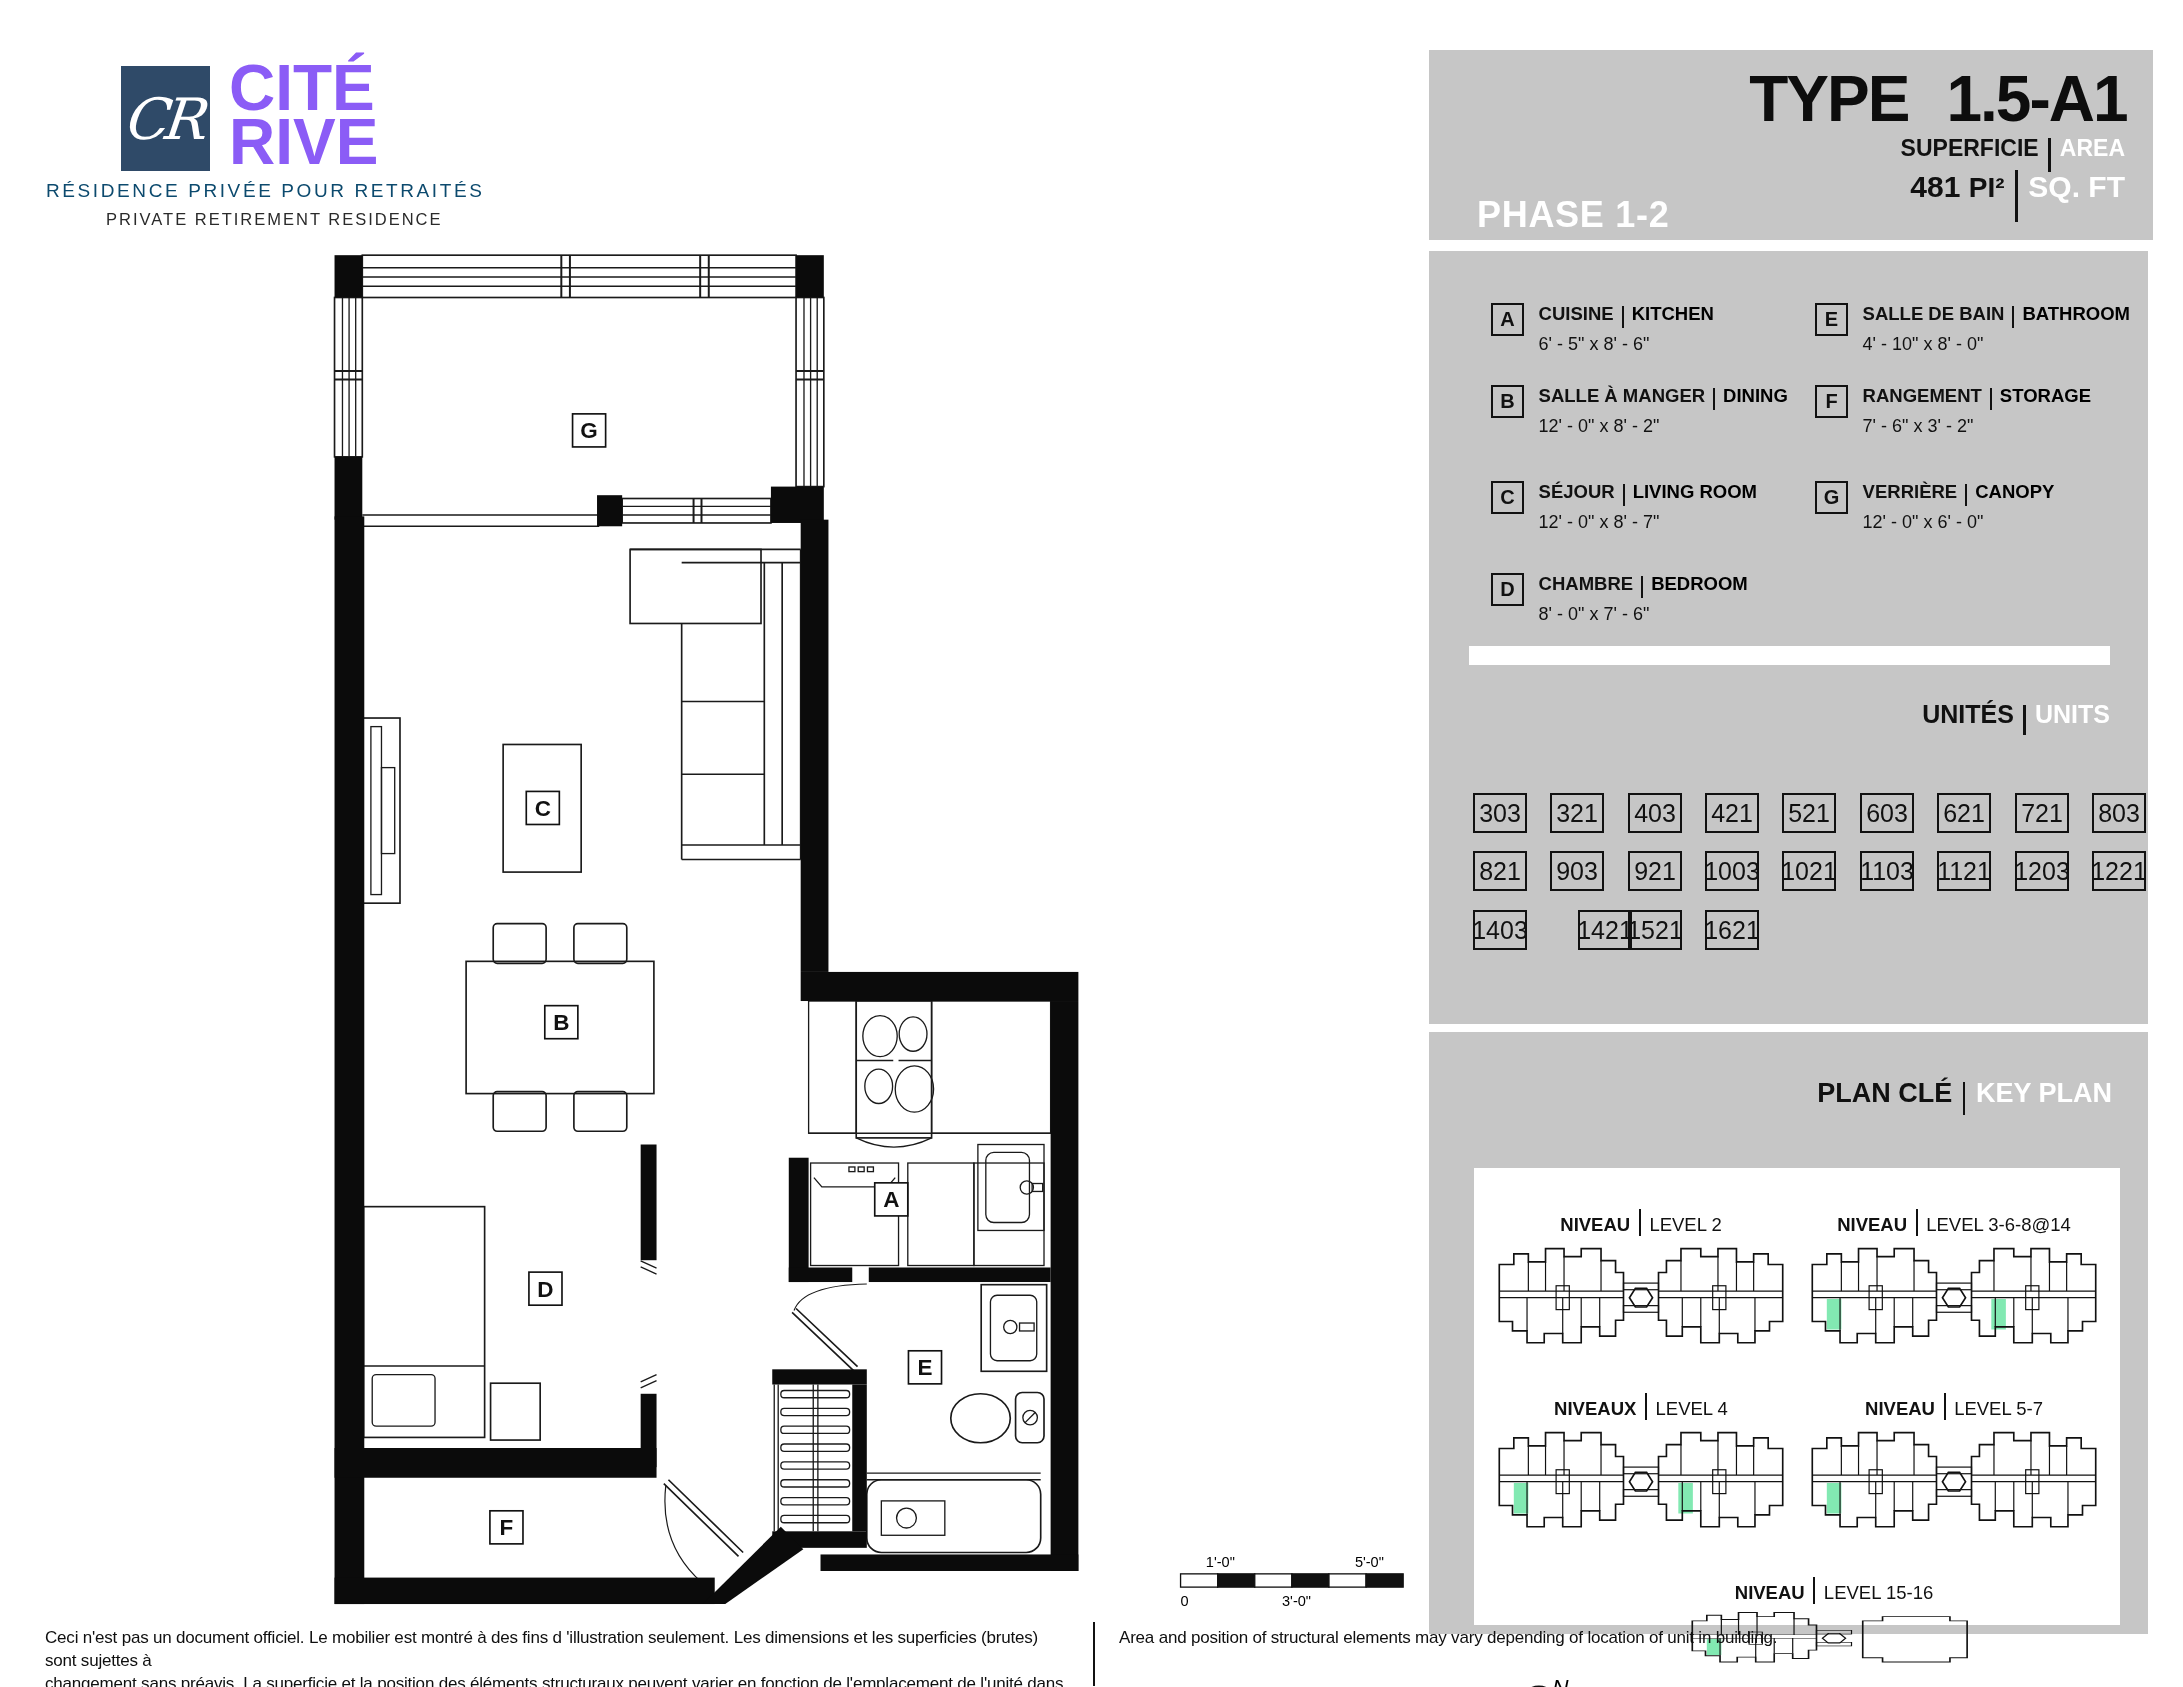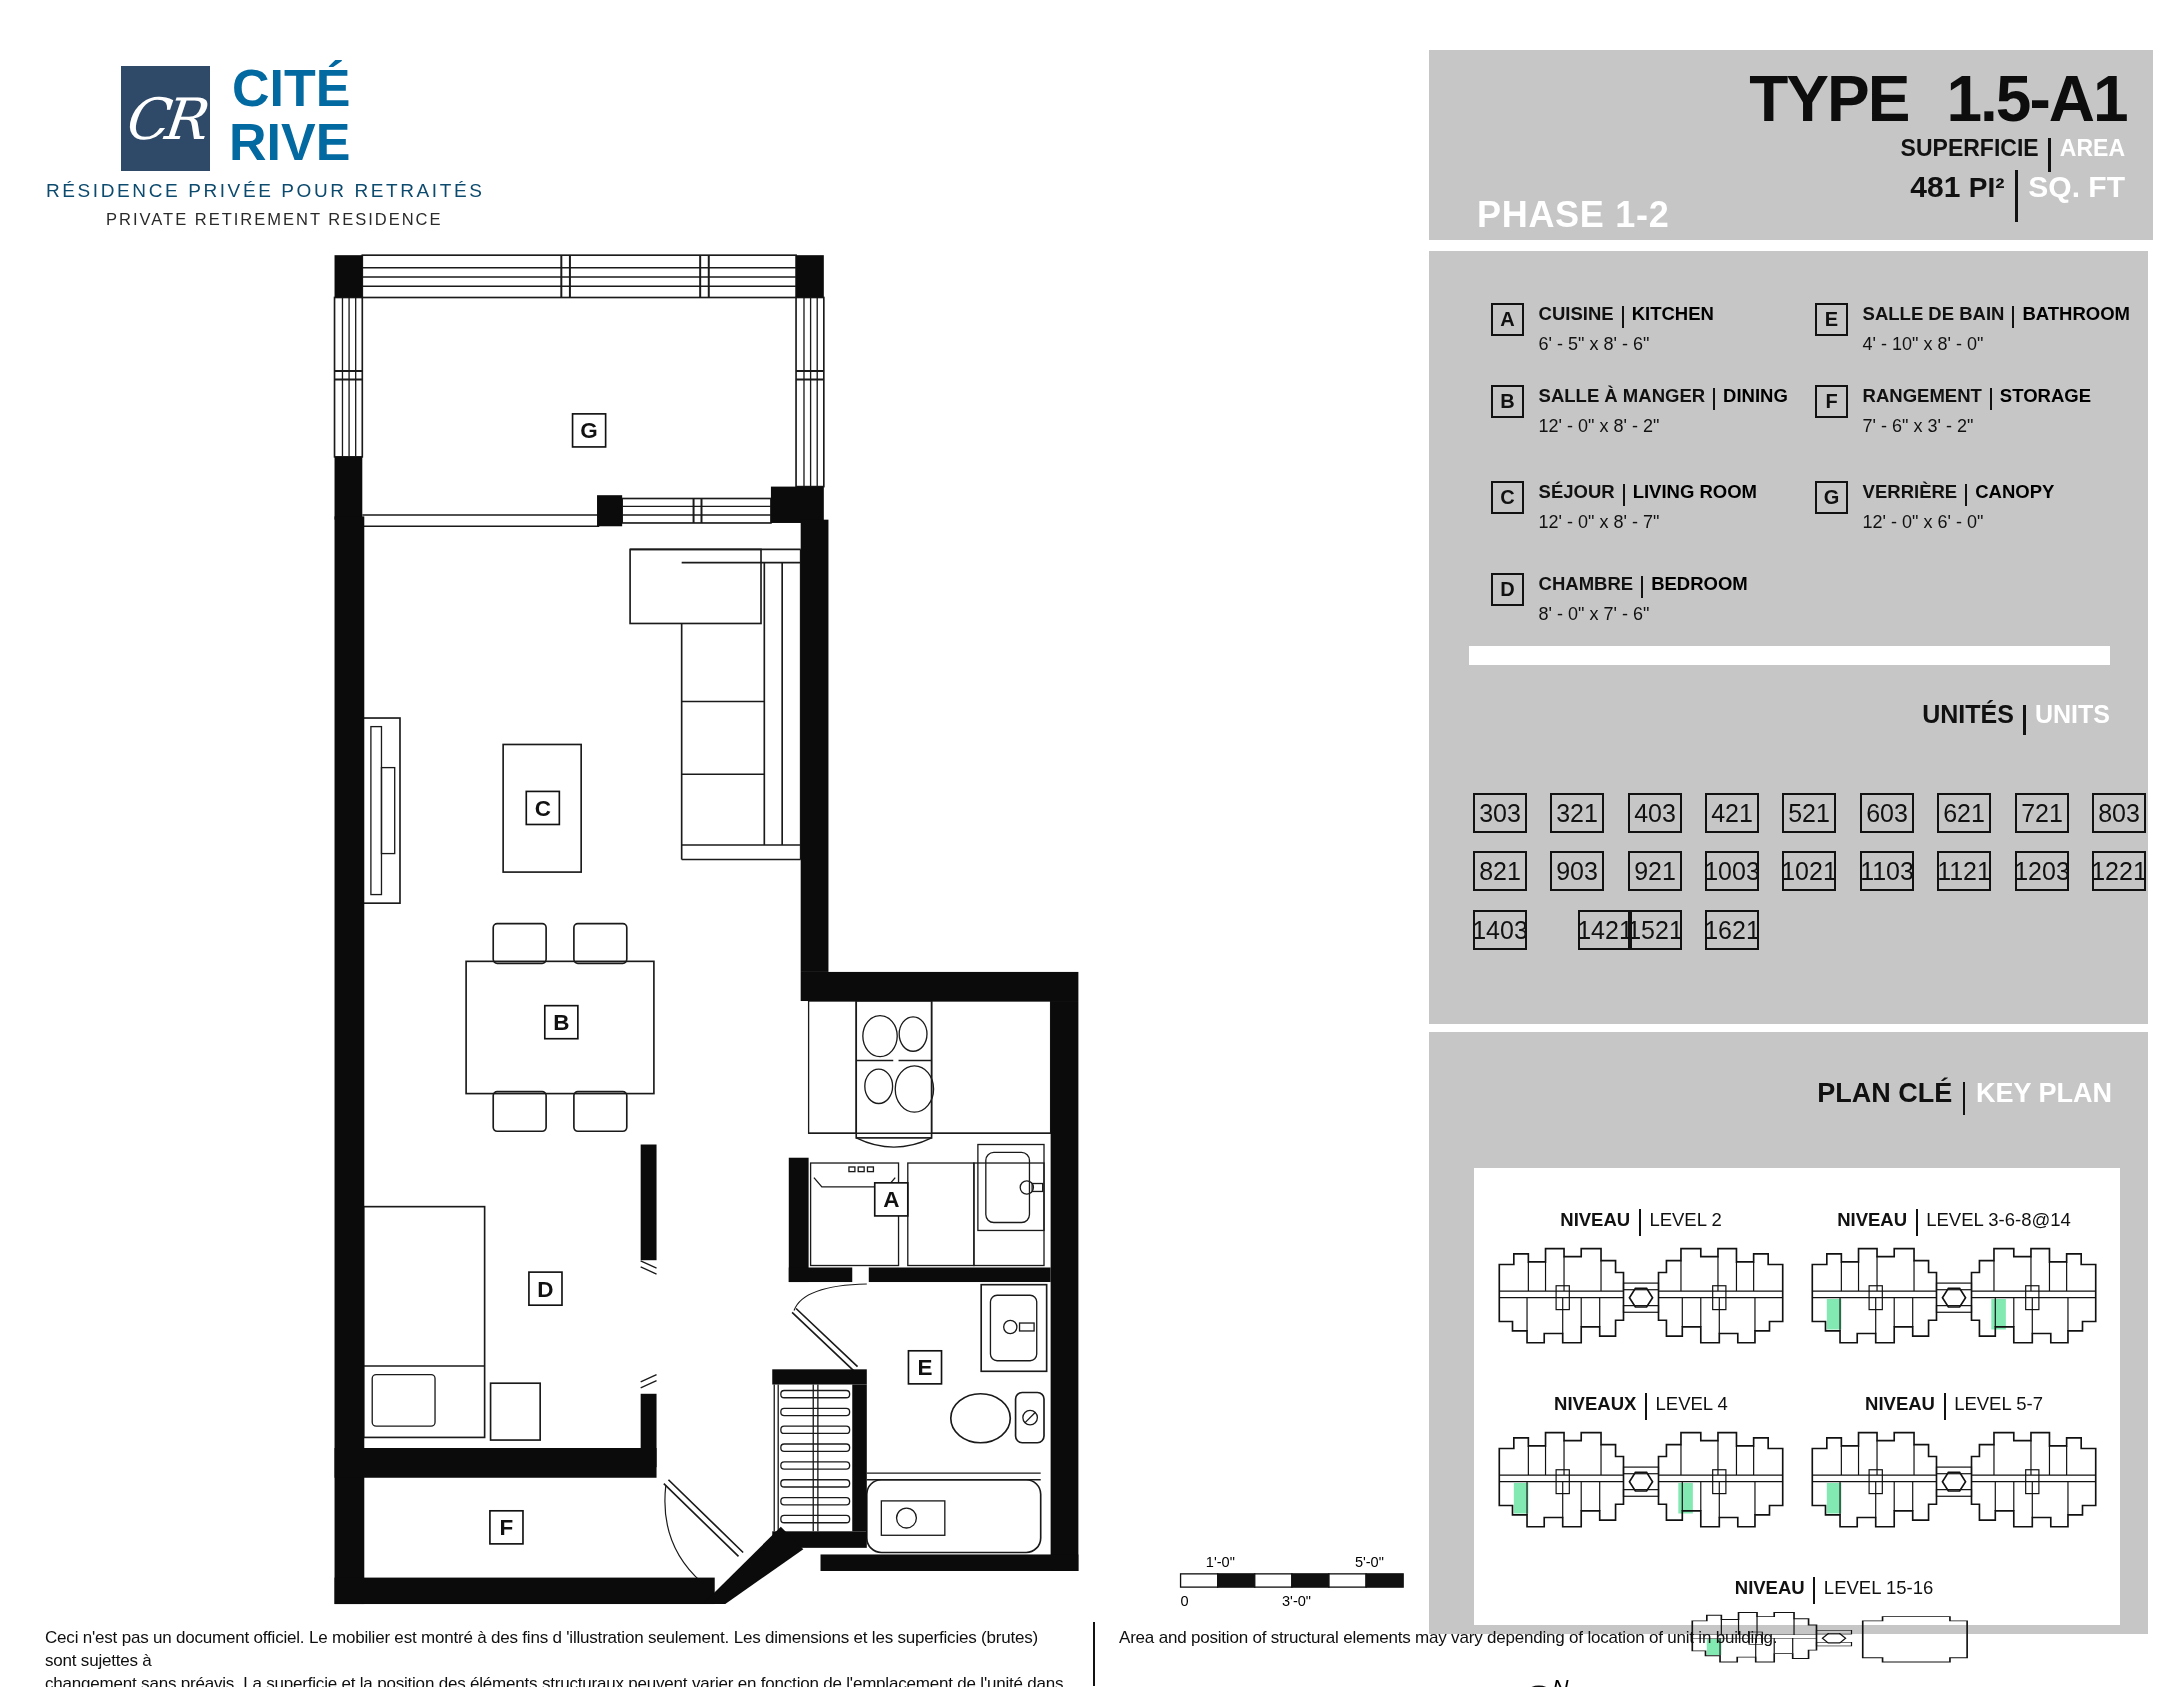--- a/index.html
+++ b/index.html
@@ -6,21 +6,21 @@
   body{width:2183px;height:1687px;position:relative;font-family:"Liberation Sans",sans-serif;color:#111;}
   .abs{position:absolute;}
   .panel{background:#c6c6c6;}
   .white{color:#ffffff;}
   .bold{font-weight:bold;}
   .vbar{display:inline-block;width:2.6px;background:#111;vertical-align:middle;}
   .vbar.thin{width:2px;}
   
   .logo-square{left:121px;top:66px;width:89px;height:105px;display:flex;align-items:center;justify-content:center;}
   .logo-cr{font-family:"DejaVu Serif",serif;font-style:italic;font-size:57px;color:#fff;letter-spacing:-5.3px;transform:skewX(-8deg);}
-  .logo-name{left:229px;top:61px;line-height:54px;font-size:52px;font-weight:bold;letter-spacing:0px;color:#0369a1;text-align:right;}
+  .logo-name{left:229px;top:61px;line-height:54px;font-size:64px;font-weight:bold;letter-spacing:0px;color:#8b5cf6;}
   .logo-tag1{left:46px;top:180px;font-size:19px;letter-spacing:2.6px;color:#0c4a6e;}
   .logo-tag2{left:106px;top:210px;font-size:16.5px;letter-spacing:2px;color:#2a2a2a;}
   
   .hdr{left:1429px;top:50px;width:724px;height:190px;}
   .hdr-type{position:absolute;right:26.5px;top:12px;font-size:64px;font-weight:bold;letter-spacing:-2px;color:#0d0d0d;white-space:nowrap;}
   .hdr-type .gap{display:inline-block;width:38px;}
   .hdr-sup{position:absolute;right:28px;top:85px;font-size:23px;font-weight:bold;white-space:nowrap;}
   .hdr-sup .vbar{height:29px;margin:0 9.3px;}
   .hdr-area{position:absolute;right:28px;top:120px;font-size:30px;font-weight:bold;white-space:nowrap;}
   .hdr-area .vbar{height:52px;margin:0 10.6px;margin-bottom:-13.2px;}
@@ -38,21 +38,21 @@
   .units-title{left:1469px;top:700px;width:641px;text-align:right;font-size:25px;font-weight:bold;white-space:nowrap;}
   .units-title .vbar{height:30px;margin:0 9.3px;margin-bottom:-6.6px;}
   .units-title .en{color:#fff;}
   .unit-box{position:absolute;width:50px;height:36px;border:2px solid #111;display:flex;align-items:center;justify-content:center;font-size:25px;}
   
   .kp-panel{left:1429px;top:1032px;width:719px;height:602px;}
   .kp-title{position:absolute;right:36px;top:46px;font-size:27px;font-weight:bold;white-space:nowrap;}
   .kp-title .vbar{height:33px;margin:0 10.6px;margin-bottom:-6.6px;}
   .kp-title .en{color:#fff;}
   .kp-white{position:absolute;left:45px;top:136px;width:646px;height:457px;background:#fff;}
-  .kp-label{position:absolute;display:flex;justify-content:center;width:294px;font-size:18.5px;white-space:nowrap;align-items:flex-start;}
+  .kp-label{position:absolute;display:flex;justify-content:center;width:294px;font-size:18.5px;white-space:nowrap;align-items:flex-end;}
   .kp-label b{font-weight:bold;}
   .kp-label .vbar{height:26.5px;margin:0 8.6px;}
   .kp-fig{position:absolute;width:294px;height:116px;}
   .kp-fig.short{height:61px;}
   .footer{position:absolute;font-size:17px;line-height:23px;letter-spacing:-0.2px;color:#0f0f0f;}
   .foot-div{left:1093px;top:1622px;width:2px;height:64px;background:#111;}
   svg text{font-family:"Liberation Sans",sans-serif;}
 </style>
 </head>
 <body>

